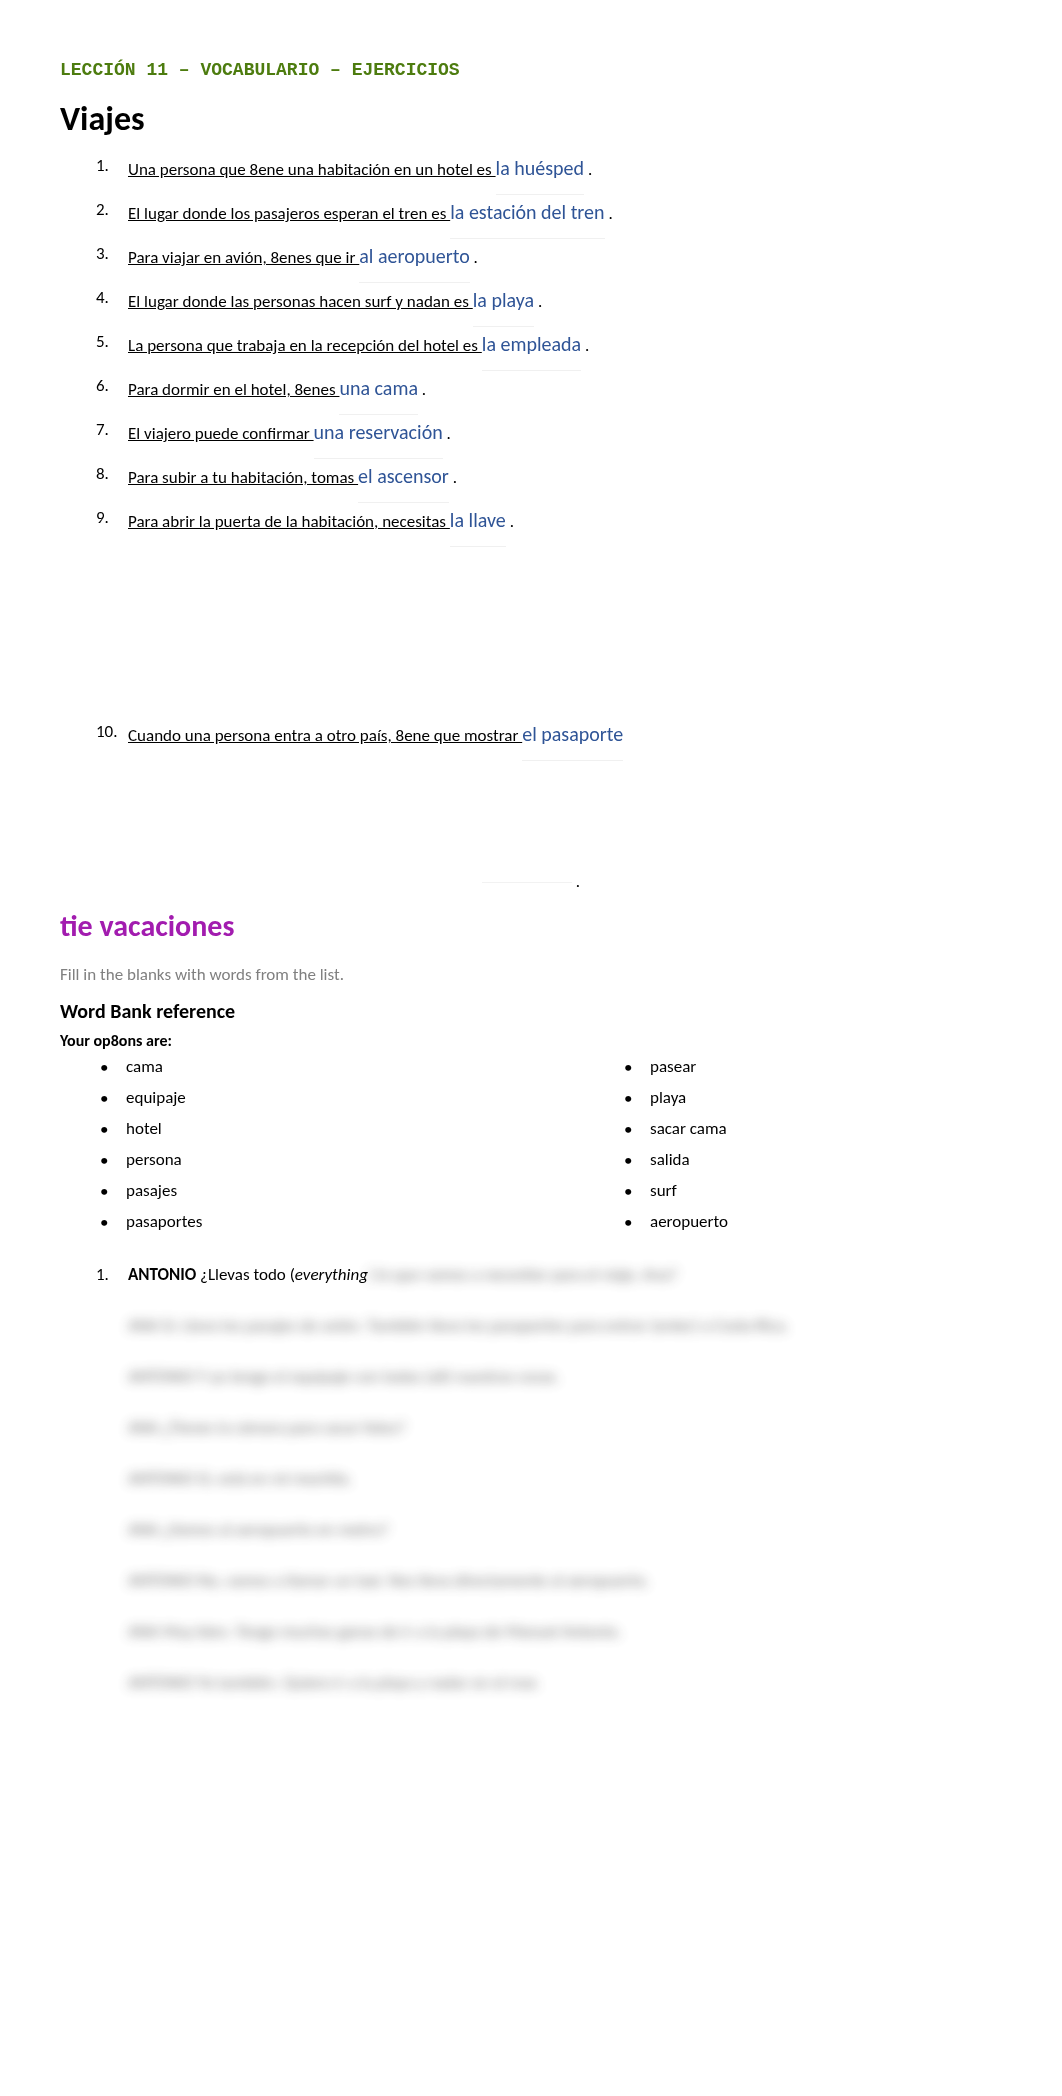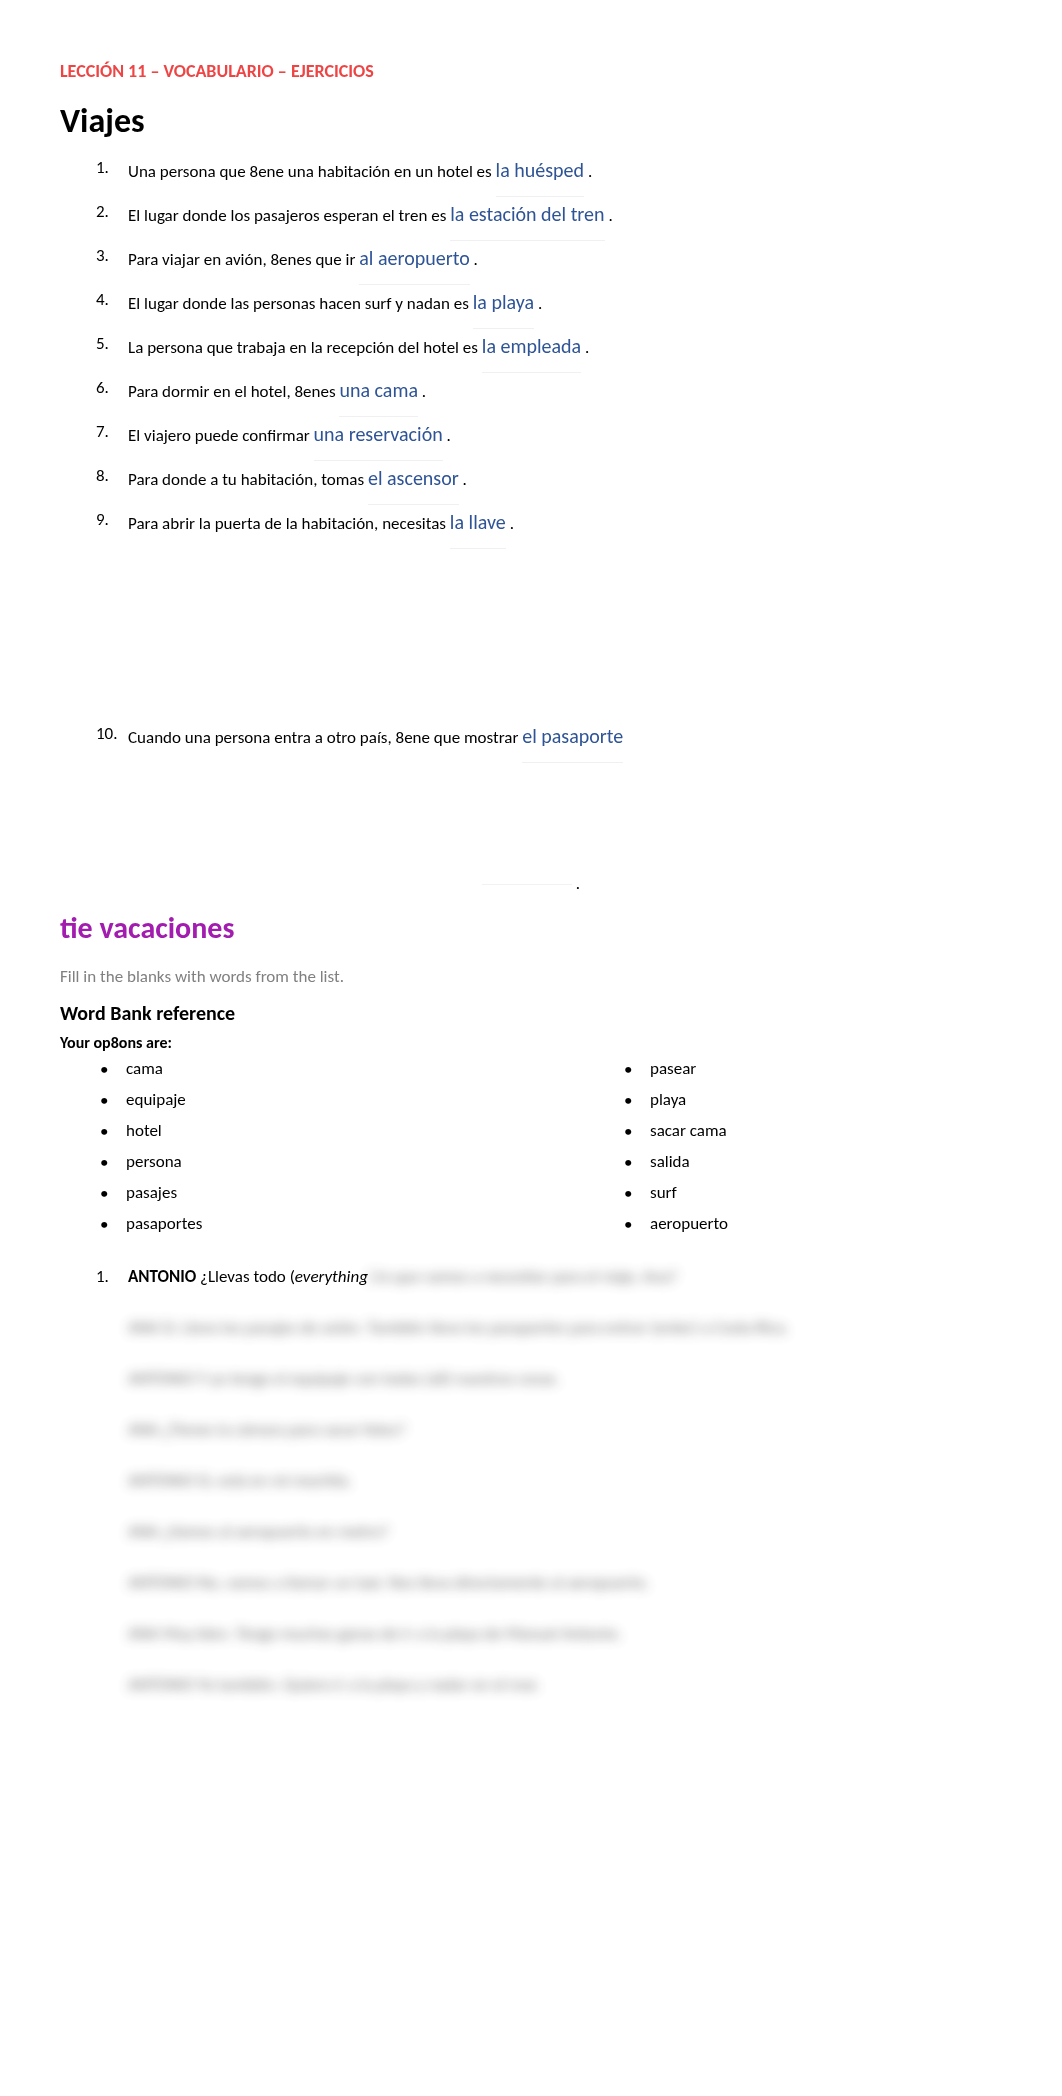--- a/index.html
+++ b/index.html
@@ -8,22 +8,23 @@
       font-family: Calibri, "Segoe UI", Arial, sans-serif;
       color: #333;
       width: 1062px;
     }
     .page {
       padding: 60px 60px 40px 60px;
     }
     .header {
       font-weight: 700;
       font-size: 18px;
-      color: #ef4444;
+      color: #4d7c0f;
       margin-bottom: 18px;
+      font-family: Liberation Mono, monospace;
     }
     .h1 {
       font-weight: 700;
       font-size: 34px;
       color: #000000;
       margin-bottom: 14px;
     }
     .instructions {
       color: #808080;
       font-size: 17px;
@@ -42,21 +43,21 @@
       line-height: 1.5;
       padding-left: 32px;
     }
     ol.questions > li .num {
       position: absolute;
       left: 0;
       top: 0;
       font-size: 17px;
       color: #000;
     }
-    .prompt { display: inline; }
+    .prompt { display: inline; text-decoration: underline; }
     .answer {
       display: inline;
       color: #2F5496;
       font-size: 20px;
       border-bottom: 1px solid rgba(0,0,0,0.06);
       padding-bottom: 14px;
     }
     .period { display: inline; color: #000; }
     .gap-10 { height: 170px; }
     .tiny-blank {
@@ -194,21 +195,21 @@
       <span class="period">.</span>
     </li>
     <li>
       <span class="num">7.</span>
       <span class="prompt">El viajero puede confirmar </span>
       <span class="answer">una reservación</span>
       <span class="period">.</span>
     </li>
     <li>
       <span class="num">8.</span>
-      <span class="prompt">Para donde a tu habitación, tomas </span>
+      <span class="prompt">Para subir a tu habitación, tomas </span>
       <span class="answer">el ascensor</span>
       <span class="period">.</span>
     </li>
     <li>
       <span class="num">9.</span>
       <span class="prompt">Para abrir la puerta de la habitación, necesitas </span>
       <span class="answer">la llave</span>
       <span class="period">.</span>
     </li>
   </ol>

